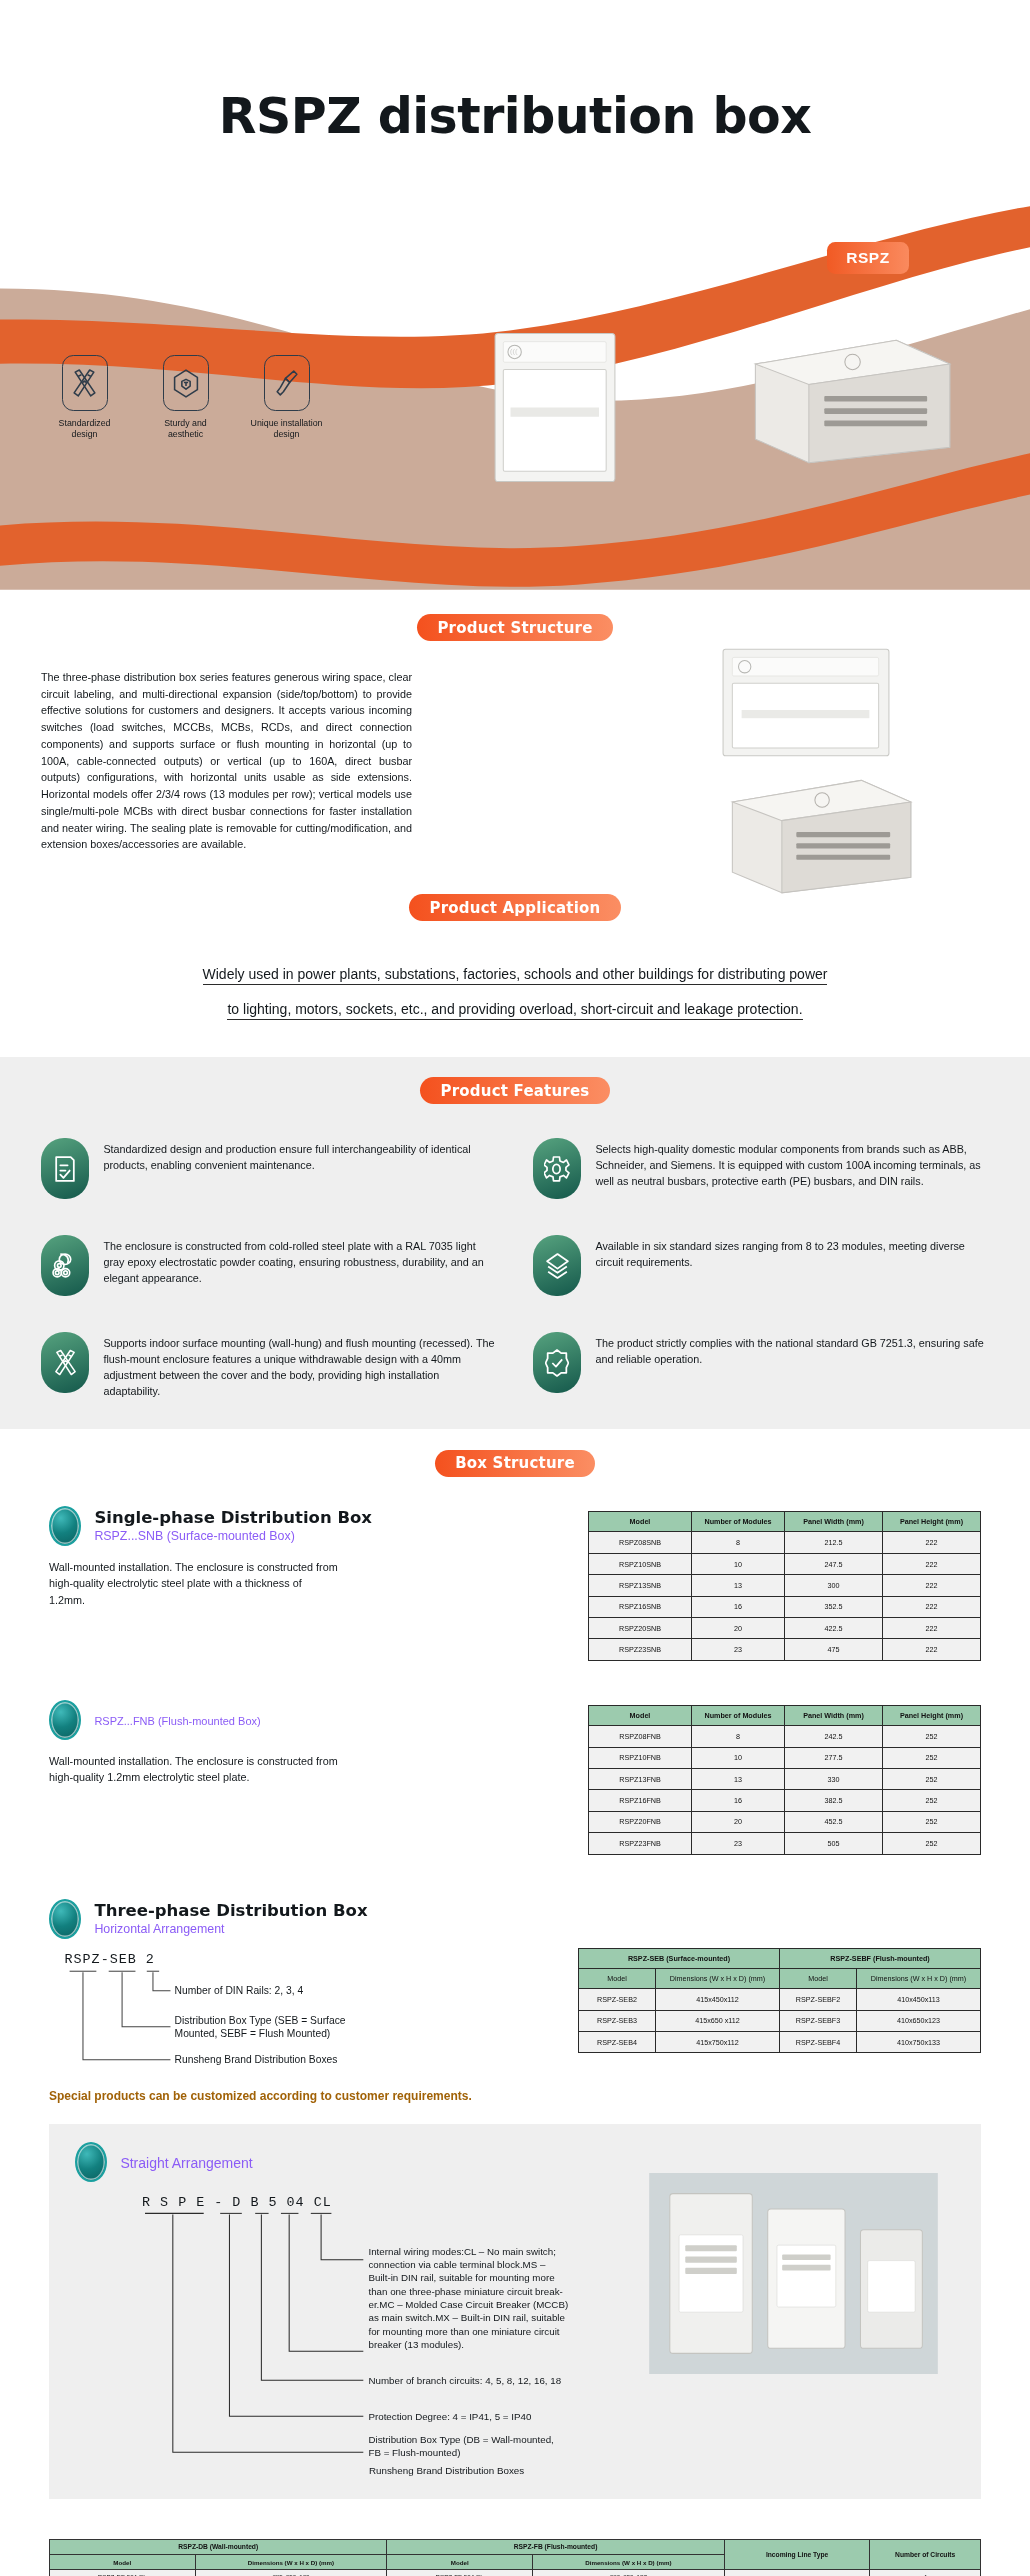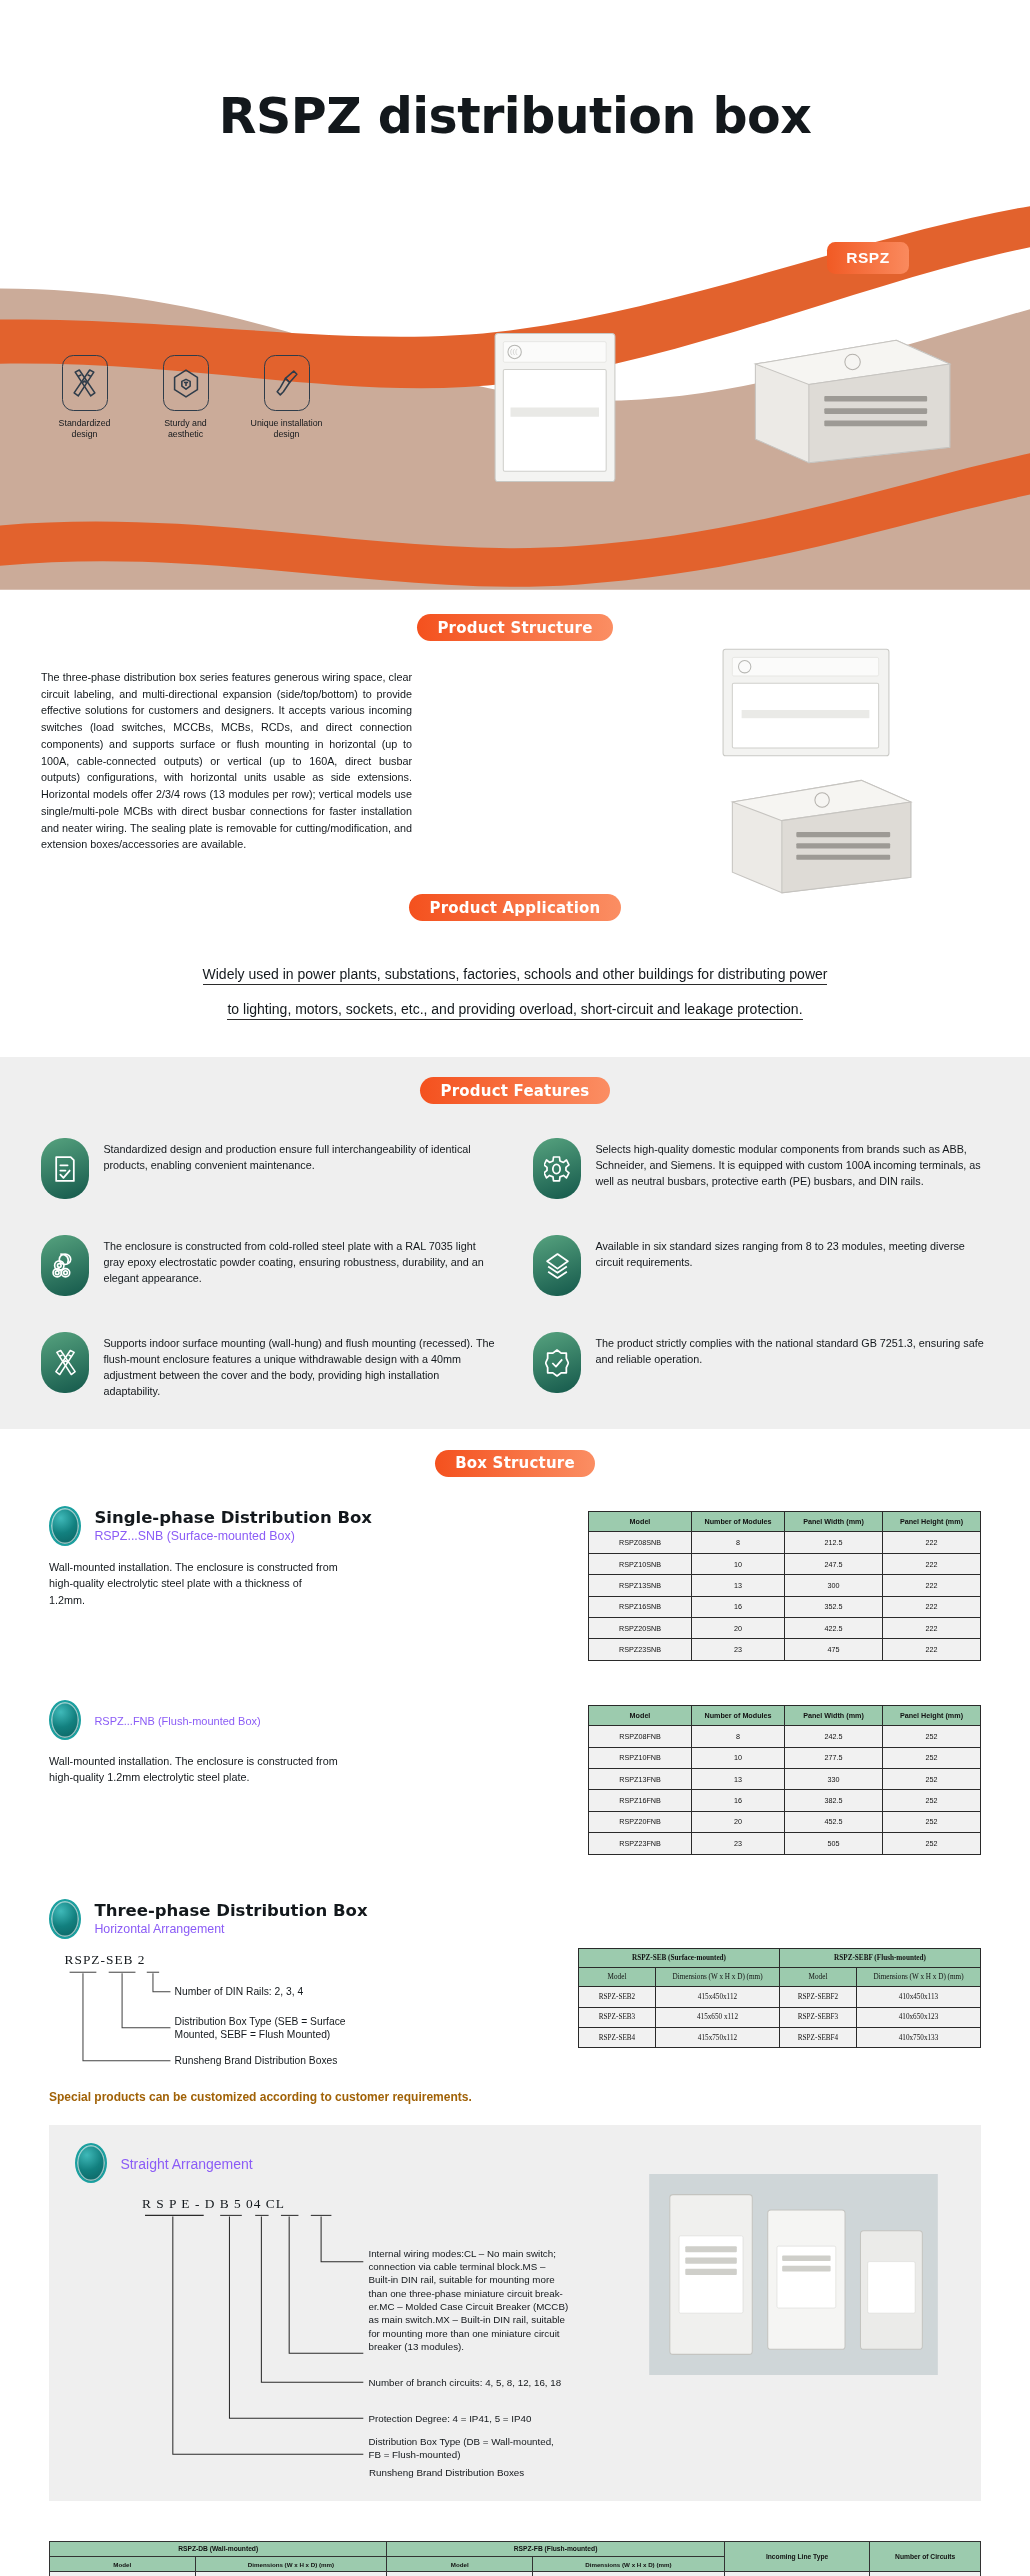--- a/index.html
+++ b/index.html
@@ -109,25 +109,25 @@
   table.spec { border-collapse: collapse; font-size: 7.7px; }
   table.spec th {
     background: #9ccbae; color: #111; font-weight: 600;
     border: 0.5px solid #2a2a2a; padding: 5.2px 4.1px; text-align: center;
     font-size: 7.2px;
   }
   table.spec td {
     background: #f1f1f1; border: 0.5px solid #2a2a2a; padding: 5.7px 4.1px;
     text-align: center; font-size: 7.2px; color: #111;
   }
-  .tbl-sm th, .tbl-sm td { font-size: 6.7px; padding: 4.6px 3.1px; font-family: Liberation Serif, serif; }
+  .tbl-sm th, .tbl-sm td { font-size: 6.7px; padding: 4.6px 3.1px; }
 
   
   .codediag { position: relative; font-size: 10.3px; color: #13181c; }
-  .code-line { font-size: 13.4px; letter-spacing: 1px; font-family: Liberation Serif, serif; }
+  .code-line { font-size: 13.4px; letter-spacing: 1px; font-family: Liberation Mono, monospace; }
 
   
   .straight { background: #efefef; margin: 20.6px 49px 0 49px; padding: 18.5px 0 23px 0; }
   .straight-inner { display: flex; padding: 0 26px; }
   .straight-left { width: 556px; }
   .straight-right { flex: 1; display: flex; align-items: flex-start; justify-content: center; padding-top: 31px; }
 
   .custom-note {
     color: #a16207; font-size: 12px; font-weight: 700; padding: 0 49px; margin-top: 24px;
   }

